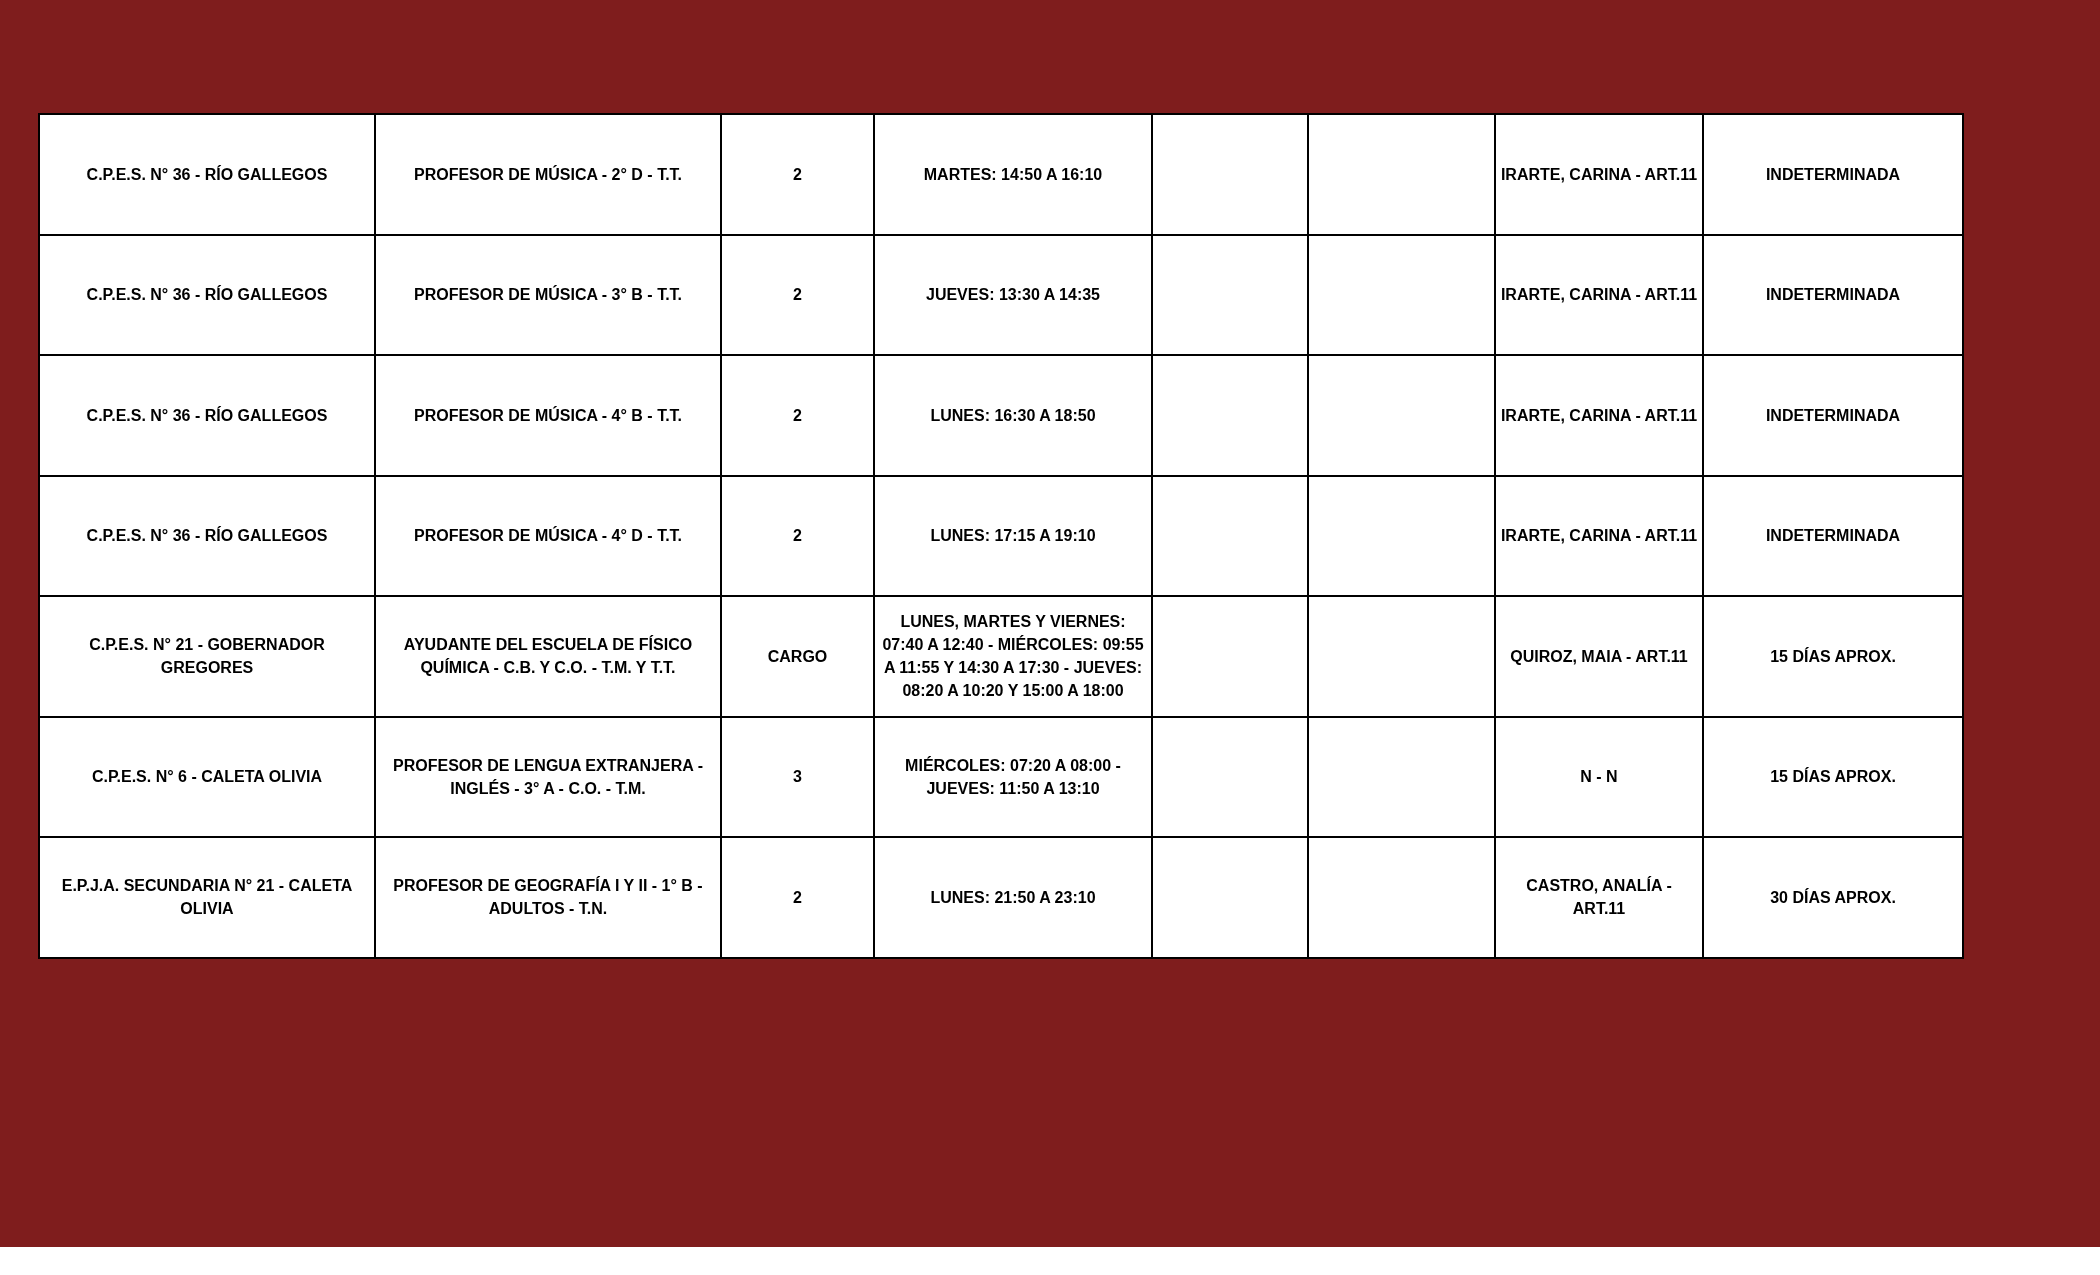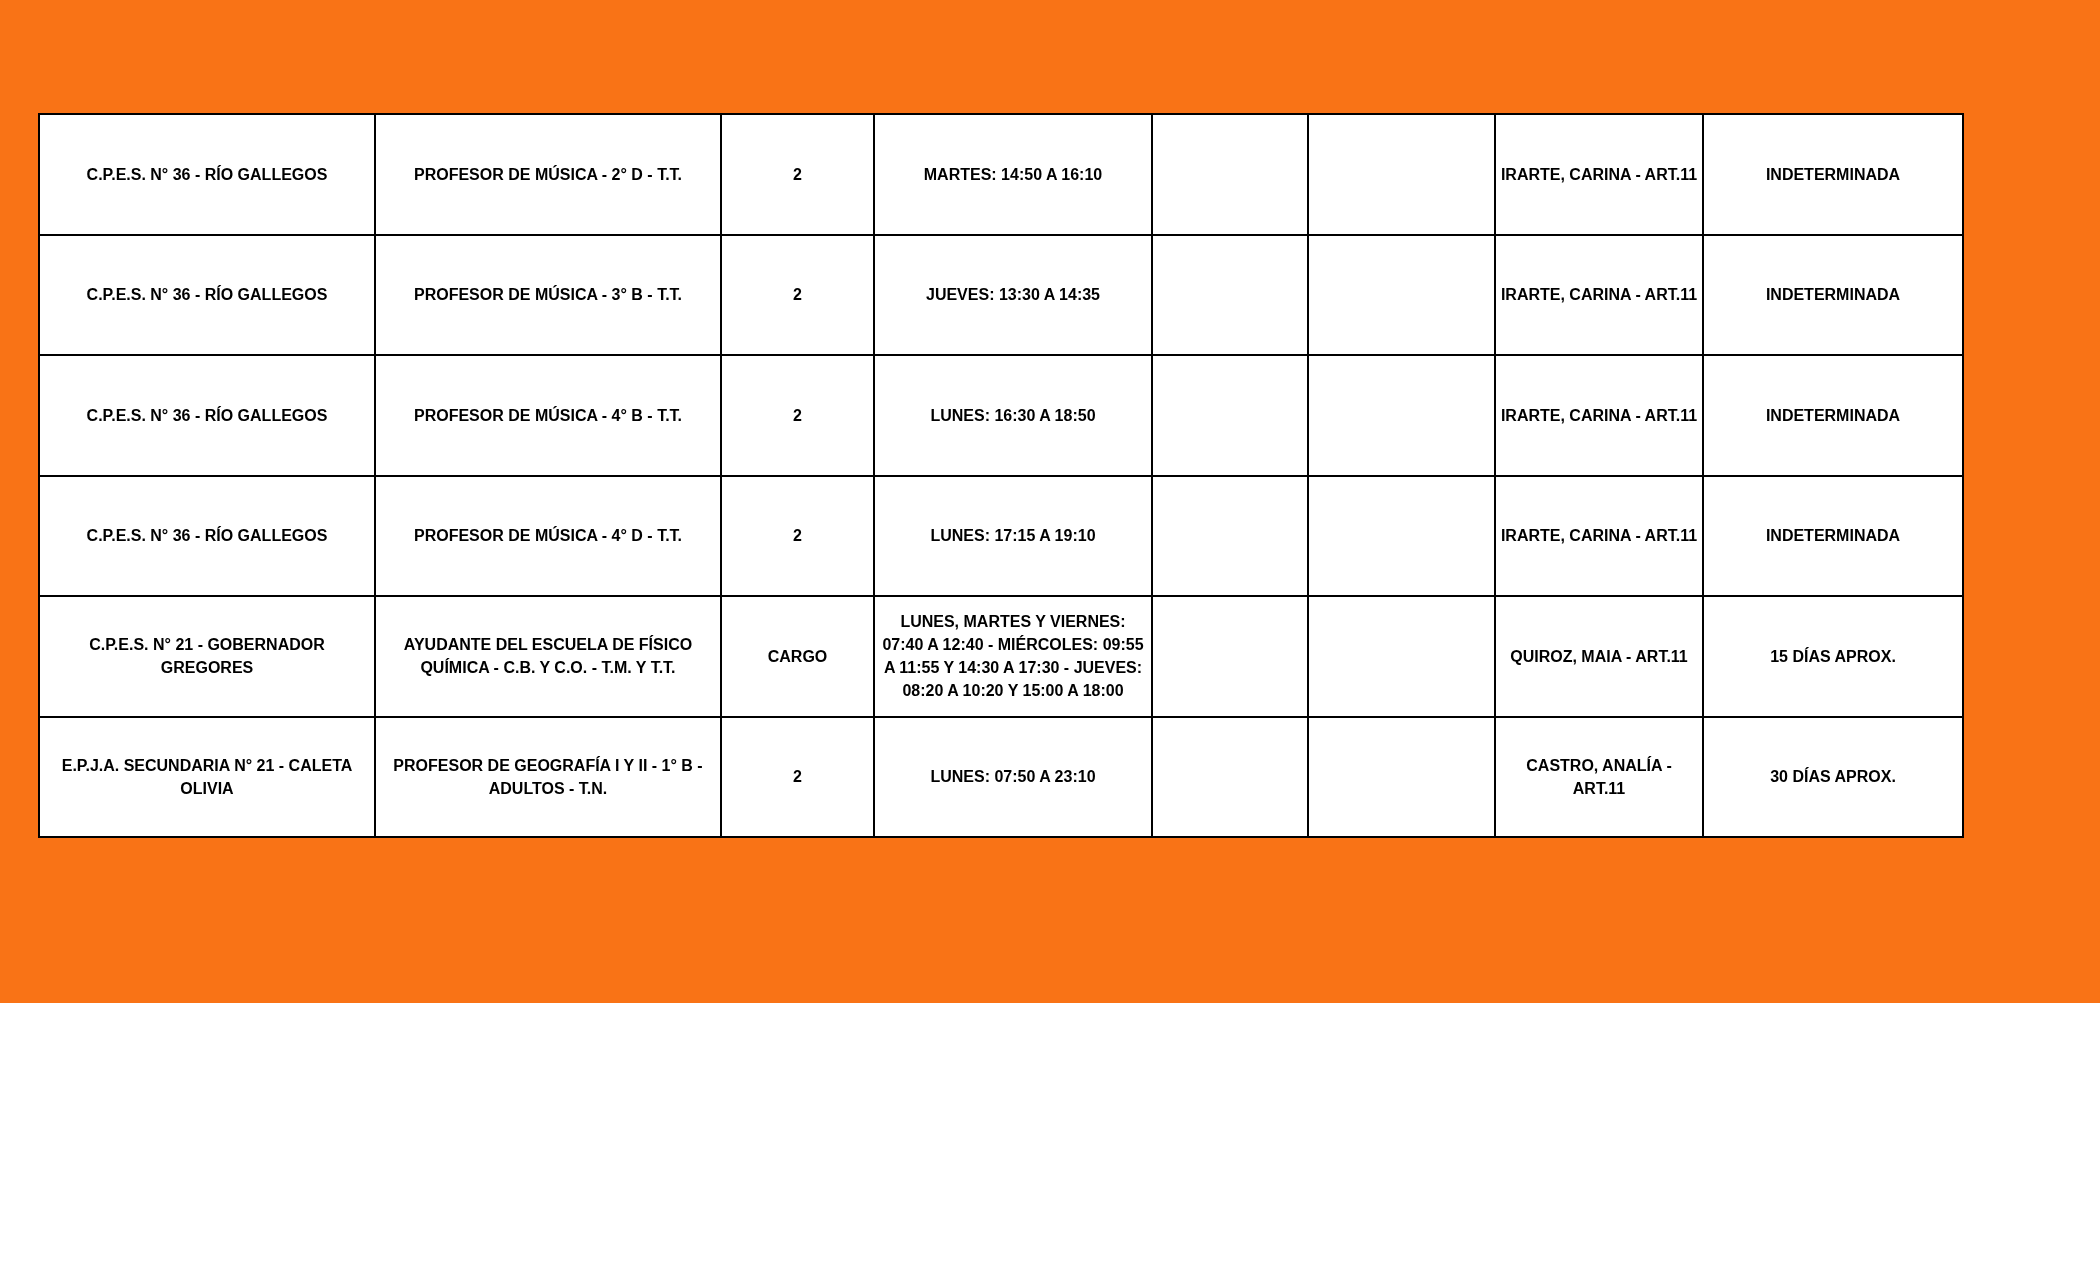--- a/index.html
+++ b/index.html
@@ -3,22 +3,22 @@
 <meta charset="utf-8">
 <style>
   html, body {
     margin: 0;
     padding: 0;
     background: #ffffff;
   }
   .page {
     position: relative;
     width: 2100px;
-    height: 1003px;
-    background: #f97316;
+    height: 1247px;
+    background: #7f1d1d;
     overflow: hidden;
     font-family: "Liberation Sans", sans-serif;
   }
   table.sched {
     position: absolute;
     left: 38px;
     top: 113px;
     border-collapse: collapse;
     table-layout: fixed;
     width: 1924px;
@@ -100,24 +100,34 @@
           <td>C.P.E.S. N° 21 - GOBERNADOR GREGORES</td>
           <td>AYUDANTE DEL ESCUELA DE FÍSICO QUÍMICA - C.B. Y C.O. - T.M. Y T.T.</td>
           <td>CARGO</td>
           <td>LUNES, MARTES Y VIERNES: 07:40 A 12:40 - MIÉRCOLES: 09:55 A 11:55 Y 14:30 A 17:30 - JUEVES: 08:20 A 10:20 Y 15:00 A 18:00</td>
           <td></td>
           <td></td>
           <td>QUIROZ, MAIA - ART.11</td>
           <td>15 DÍAS APROX.</td>
         </tr>
         <tr>
+          <td>C.P.E.S. N° 6 - CALETA OLIVIA</td>
+          <td>PROFESOR DE LENGUA EXTRANJERA - INGLÉS - 3° A - C.O. - T.M.</td>
+          <td>3</td>
+          <td>MIÉRCOLES: 07:20 A 08:00 - JUEVES: 11:50 A 13:10</td>
+          <td></td>
+          <td></td>
+          <td>N - N</td>
+          <td>15 DÍAS APROX.</td>
+        </tr>
+        <tr>
           <td>E.P.J.A. SECUNDARIA N° 21 - CALETA OLIVIA</td>
           <td>PROFESOR DE GEOGRAFÍA I Y II - 1° B - ADULTOS - T.N.</td>
           <td>2</td>
-          <td>LUNES: 07:50 A 23:10</td>
+          <td>LUNES: 21:50 A 23:10</td>
           <td></td>
           <td></td>
           <td>CASTRO, ANALÍA - ART.11</td>
           <td>30 DÍAS APROX.</td>
         </tr>
       </tbody>
   </table>
 </div>
 
 </body></html>

